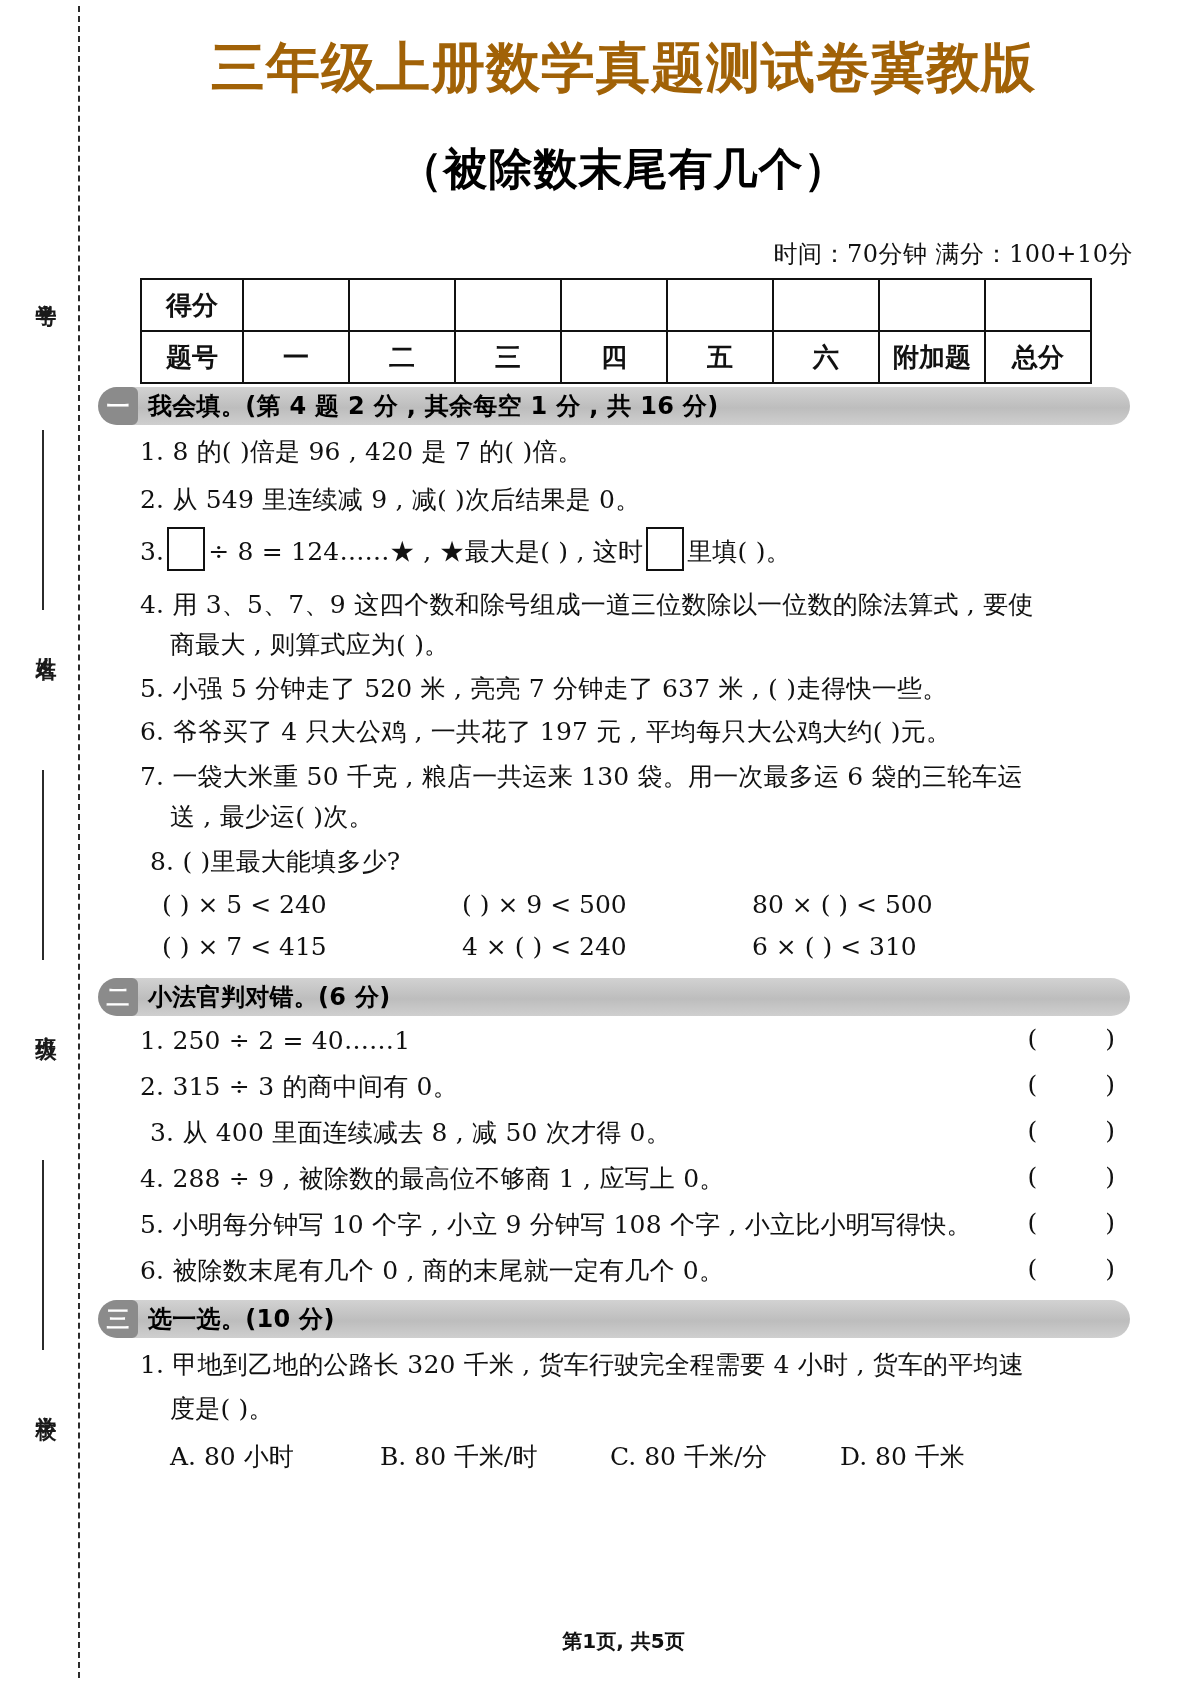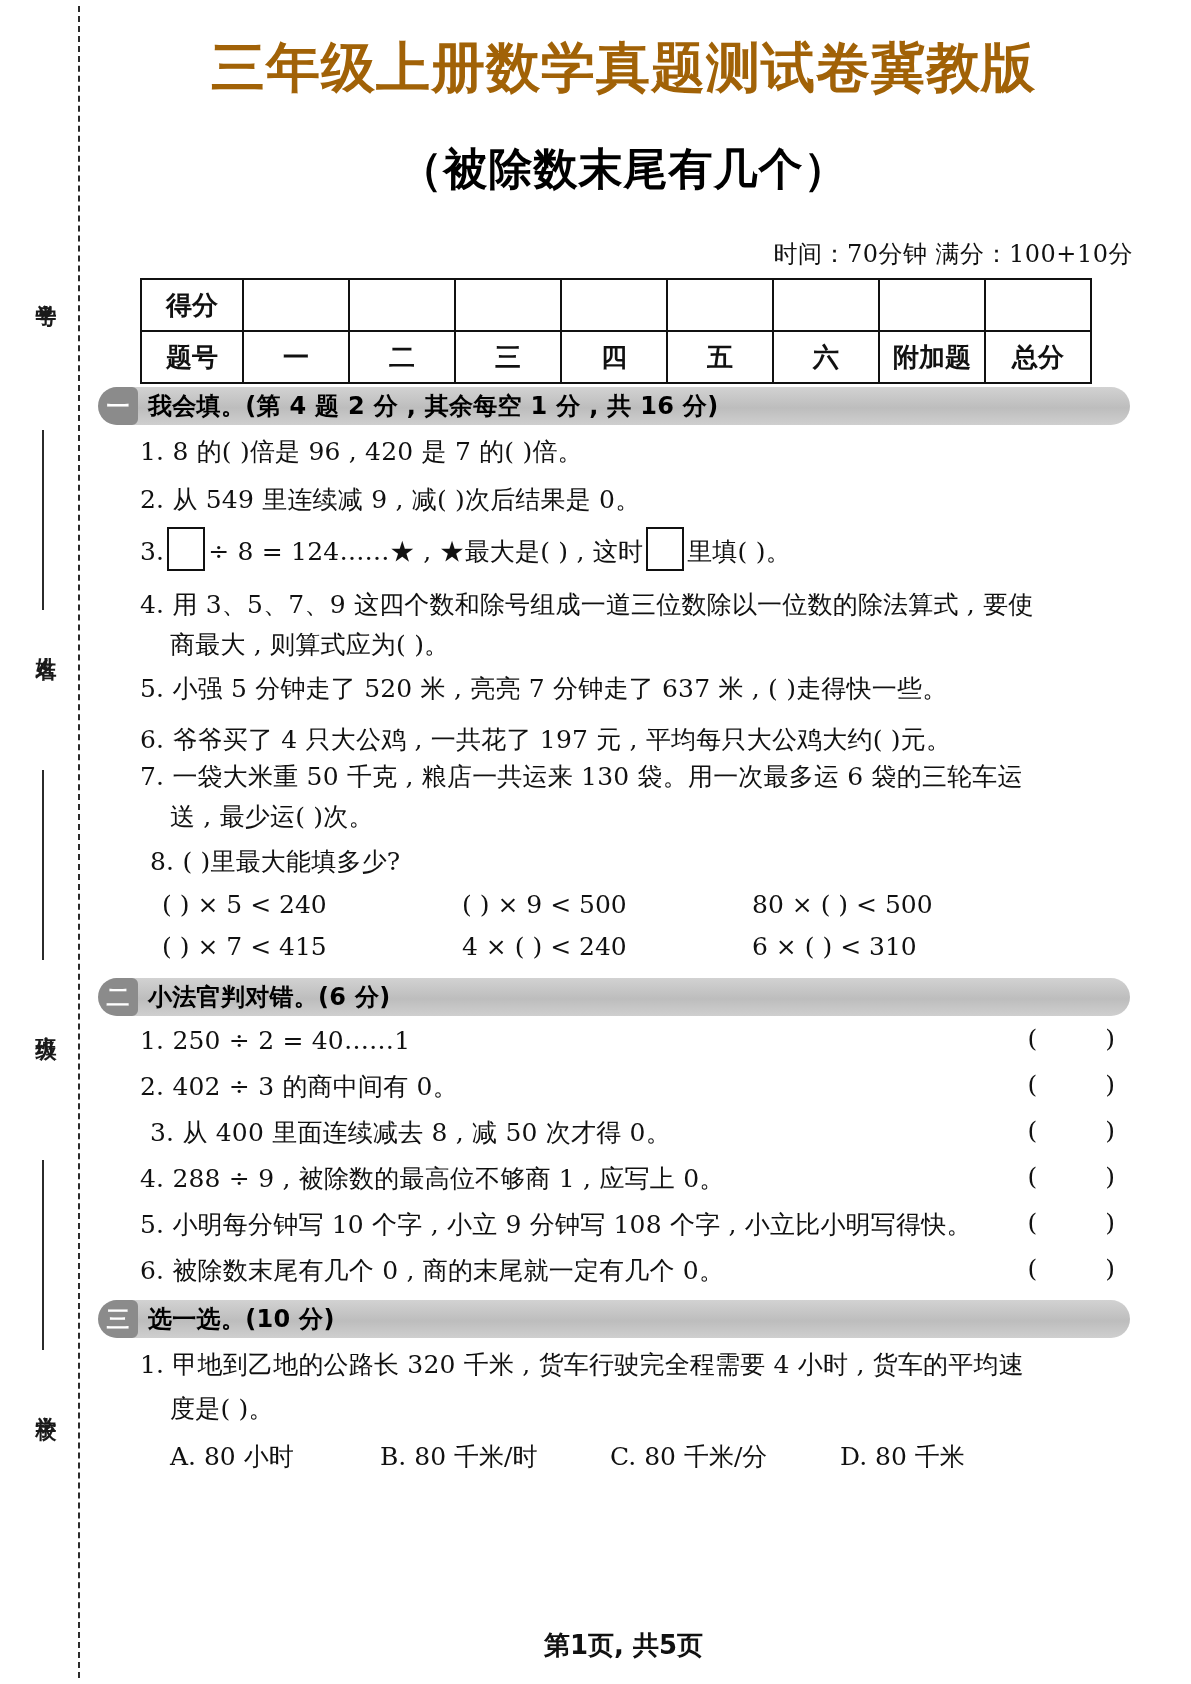--- a/index.html
+++ b/index.html
@@ -179,21 +179,21 @@
     white-space: nowrap;
   }
   .choices span.opt { display: inline-block; }
 
   .footer {
     position: absolute;
     left: 0; top: 1628px; width: 1055px;
     text-align: center;
     font-family: "DejaVu Sans", "Liberation Sans", sans-serif;
     font-weight: bold;
-    font-size: 26px;
+    font-size: 20px;
     color: #111;
   }
 </style>
 </head>
 <body>
 
 <div id="left-margin">
   <div class="dash-line"></div>
 
   <div class="v-label" style="top:288px;">学号：</div>
@@ -250,21 +250,21 @@
   <div class="q" style="left:44px; top:483px;">2. 从 549 里连续减 9 , 减(                )次后结果是 0。</div>
 
   <div class="q" style="left:44px; top:527px;">
     <span>3.</span><span class="blank-box"></span><span>÷ 8 = 124……★ , ★最大是(                ) , 这时</span><span class="blank-box"></span><span>里填(               )。</span>
   </div>
 
   <div class="q" style="left:44px; top:588px;">4. 用 3、5、7、9 这四个数和除号组成一道三位数除以一位数的除法算式 , 要使</div>
   <div class="q" style="left:74px; top:628px;">商最大 , 则算式应为(                                    )。</div>
 
   <div class="q" style="left:44px; top:672px;">5. 小强 5 分钟走了 520 米 , 亮亮 7 分钟走了 637 米 , (              )走得快一些。</div>
-  <div class="q" style="left:44px; top:715px;margin-top:8px;">6. 爷爷买了 4 只大公鸡 , 一共花了 197 元 , 平均每只大公鸡大约(              )元。</div>
+  <div class="q" style="left:44px; top:715px;">6. 爷爷买了 4 只大公鸡 , 一共花了 197 元 , 平均每只大公鸡大约(              )元。</div>
 
   <div class="q" style="left:44px; top:760px;">7. 一袋大米重 50 千克 , 粮店一共运来 130 袋。用一次最多运 6 袋的三轮车运</div>
   <div class="q" style="left:74px; top:800px;">送 , 最少运(             )次。</div>
 
   <div class="q" style="left:54px; top:845px;">8. (             )里最大能填多少?</div>
 
   <div class="grid-row" style="left:66px; top:888px;">
     <span class="cell" style="width:300px;">(             ) × 5 &lt; 240</span><span class="cell" style="width:290px;">(             ) × 9 &lt; 500</span><span class="cell">80 × (             ) &lt; 500</span>
   </div>
   <div class="grid-row" style="left:66px; top:930px;">
@@ -272,21 +272,21 @@
   </div>
 
   <div class="banner" style="top:978px;">
     <span class="cn-num">二</span>
     <span class="btext">小法官判对错。(6 分)</span>
   </div>
 
   <div class="q" style="left:44px; top:1024px;">1. 250 ÷ 2 = 40……1</div>
   <div class="tf-mark" style="top:1024px;">(           )</div>
 
-  <div class="q" style="left:44px; top:1070px;">2. 402 ÷ 3 的商中间有 0。</div>
+  <div class="q" style="left:44px; top:1070px;">2. 315 ÷ 3 的商中间有 0。</div>
   <div class="tf-mark" style="top:1070px;">(           )</div>
 
   <div class="q" style="left:54px; top:1116px;">3. 从 400 里面连续减去 8 , 减 50 次才得 0。</div>
   <div class="tf-mark" style="top:1116px;">(           )</div>
 
   <div class="q" style="left:44px; top:1162px;">4. 288 ÷ 9 , 被除数的最高位不够商 1 , 应写上 0。</div>
   <div class="tf-mark" style="top:1162px;">(           )</div>
 
   <div class="q" style="left:44px; top:1208px;">5. 小明每分钟写 10 个字 , 小立 9 分钟写 108 个字 , 小立比小明写得快。</div>
   <div class="tf-mark" style="top:1208px;">(           )</div>

